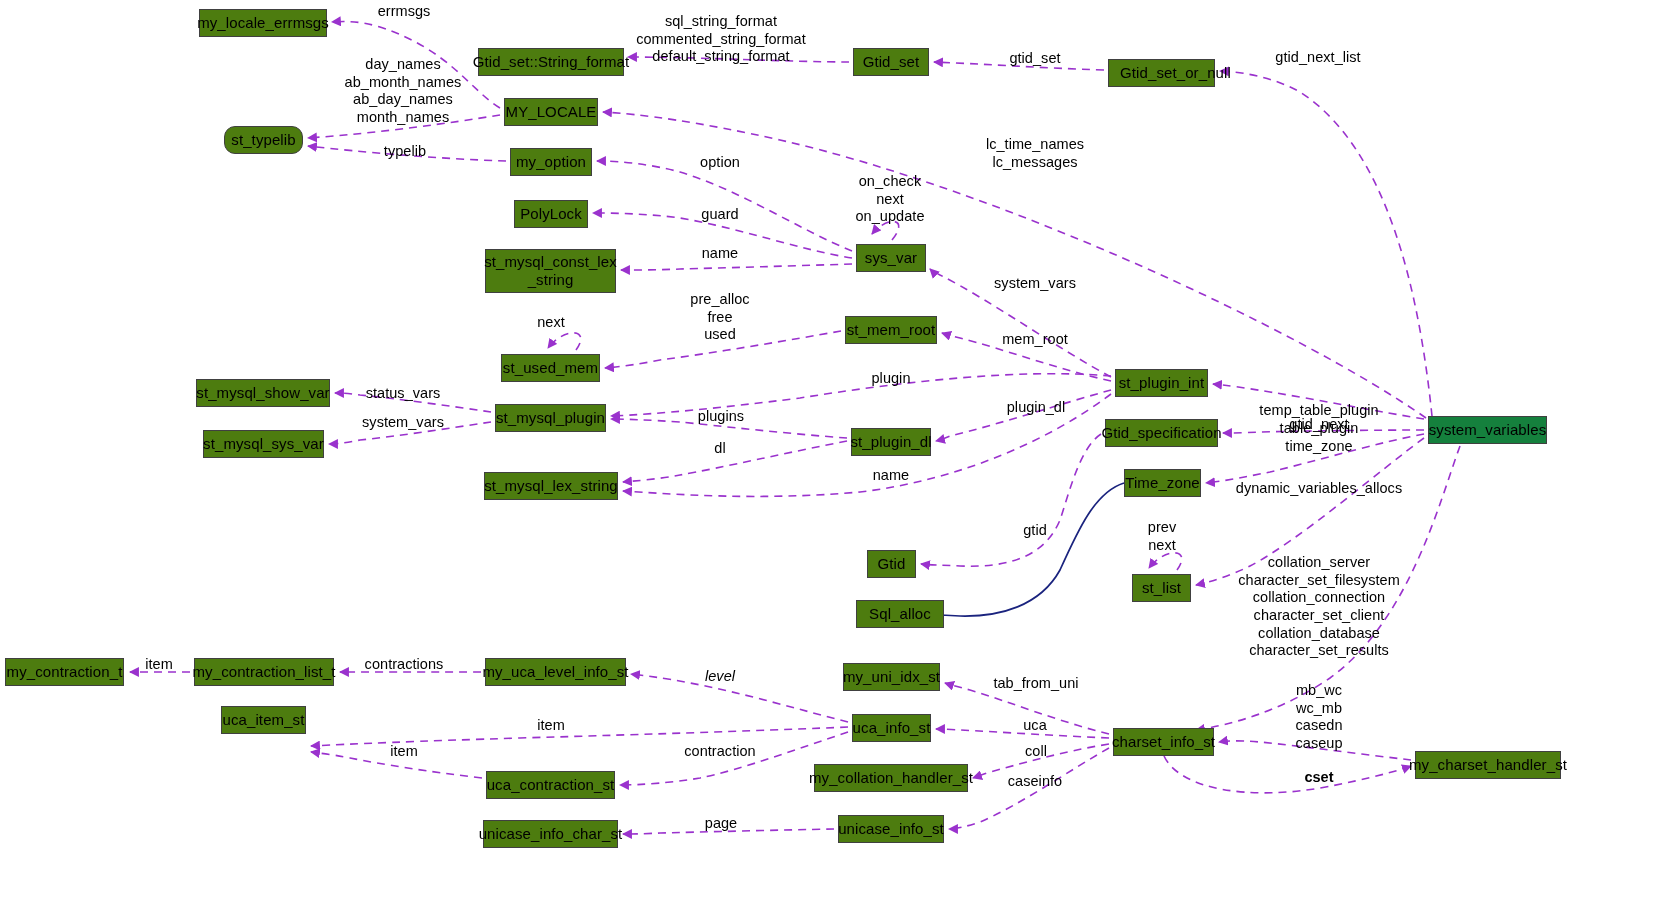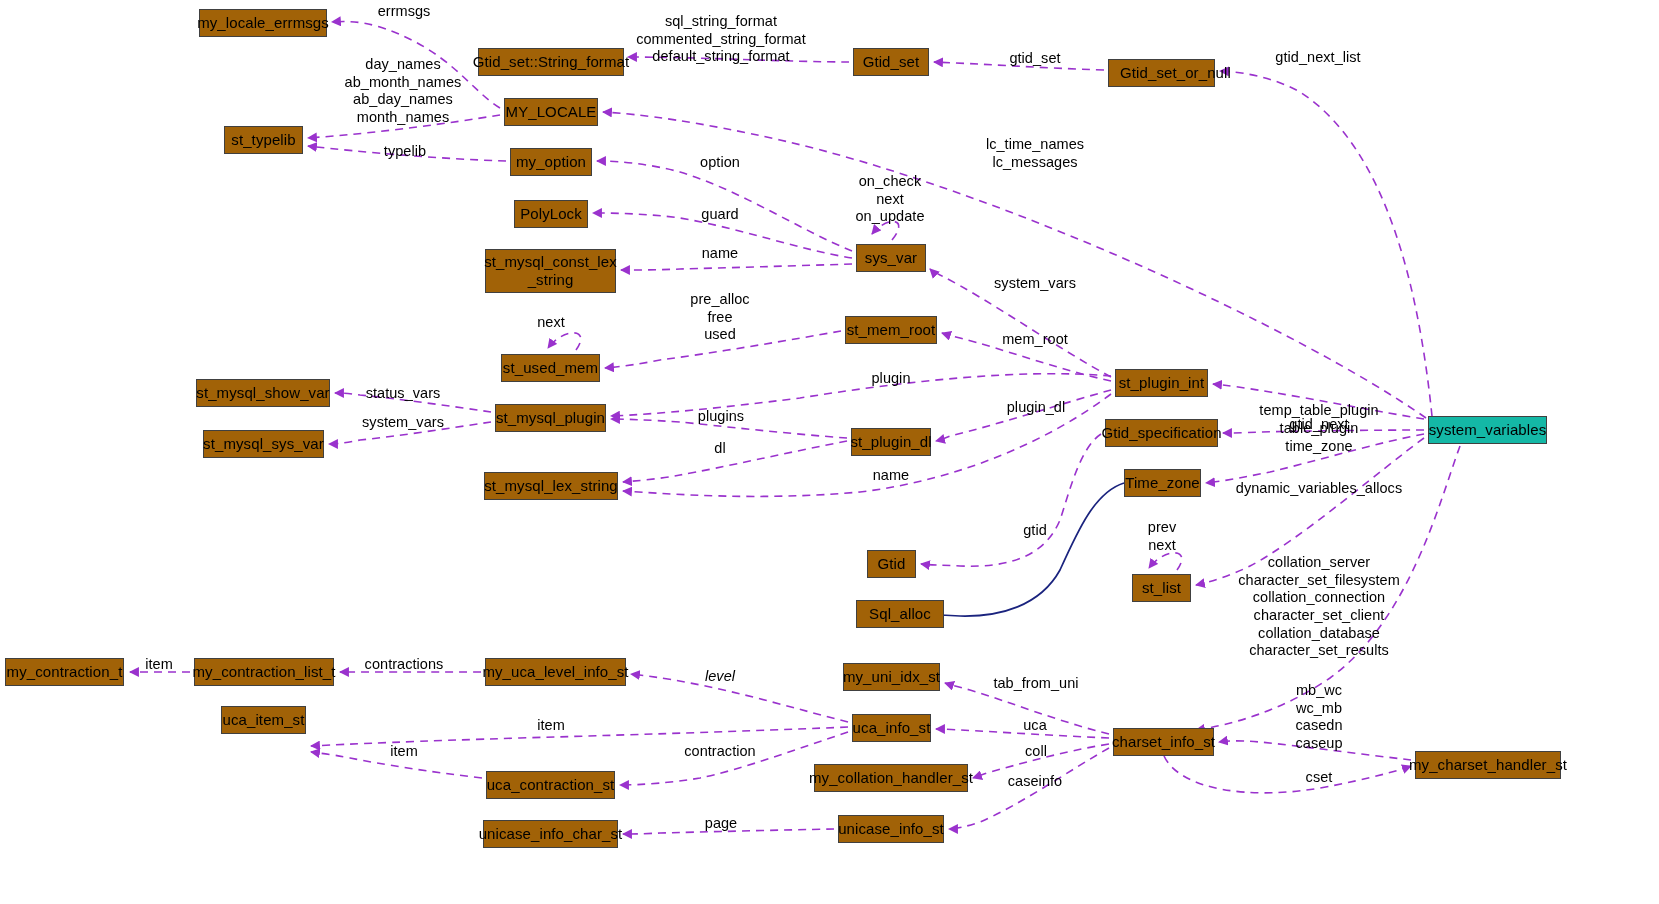--- a/index.html
+++ b/index.html
@@ -19,33 +19,33 @@
     position: absolute;
     left: 0; top: 0;
     width: 1659px;
     height: 904px;
     pointer-events: none;
   }
   .node {
     position: absolute;
     box-sizing: border-box;
     border: 1.4px solid #404040;
-    background: #a16207;
+    background: #4d7c0f;
     color: #000000;
     font-size: 15px;
     line-height: 1.18;
     display: flex;
     align-items: center;
     justify-content: center;
     text-align: center;
     white-space: pre;
     letter-spacing: 0.1px;
   }
   .node.highlight {
-    background: #14b8a6;
+    background: #15803d;
     border-color: #404040;
   }
   .edge-label {
     position: absolute;
     font-size: 14.5px;
     color: #000000;
     line-height: 1.22;
     text-align: center;
     white-space: pre;
     transform: translateX(-50%);
@@ -111,21 +111,21 @@
         <path d="M 834,829 C 780,830 700,832 660,833 C 640,834 630,834 623,834" fill="none" stroke="#9a32cd" stroke-width="1.6" stroke-dasharray="8,6" marker-end="url(#arrow-usage)"></path>
       </g>
   </svg>
 
   <div id="node-layer">
       <div class="node" style="left: 199px; top: 9px; width: 128px; height: 28px;">my_locale_errmsgs</div>
       <div class="node" style="left: 478px; top: 48px; width: 146px; height: 28px;">Gtid_set::String_format</div>
       <div class="node" style="left: 853px; top: 48px; width: 76px; height: 28px;">Gtid_set</div>
       <div class="node" style="left: 1108px; top: 59px; width: 107px; height: 28px; padding-left: 28px;">Gtid_set_or_null</div>
       <div class="node" style="left: 504px; top: 98px; width: 94px; height: 28px;">MY_LOCALE</div>
-      <div class="node" style="left: 224px; top: 126px; width: 79px; height: 28px;">st_typelib</div>
+      <div class="node" style="left: 224px; top: 126px; width: 79px; height: 28px; border-radius: 11px;">st_typelib</div>
       <div class="node" style="left: 510px; top: 148px; width: 82px; height: 28px;">my_option</div>
       <div class="node" style="left: 514px; top: 200px; width: 74px; height: 28px;">PolyLock</div>
       <div class="node" style="left: 856px; top: 244px; width: 70px; height: 28px;">sys_var</div>
       <div class="node" style="left: 485px; top: 249px; width: 131px; height: 44px;">st_mysql_const_lex
 _string</div>
       <div class="node" style="left: 845px; top: 316px; width: 92px; height: 28px;">st_mem_root</div>
       <div class="node" style="left: 501px; top: 354px; width: 99px; height: 28px;">st_used_mem</div>
       <div class="node" style="left: 1115px; top: 369px; width: 93px; height: 28px;">st_plugin_int</div>
       <div class="node" style="left: 196px; top: 379px; width: 134px; height: 28px;">st_mysql_show_var</div>
       <div class="node" style="left: 495px; top: 404px; width: 111px; height: 28px;">st_mysql_plugin</div>
@@ -204,17 +204,17 @@
       <div class="edge-label" style="left: 1036px; top: 675px;">tab_from_uni</div>
       <div class="edge-label" style="left: 1319px; top: 682px;">mb_wc
 wc_mb
 casedn
 caseup</div>
       <div class="edge-label" style="left: 551px; top: 717px;">item</div>
       <div class="edge-label" style="left: 1035px; top: 717px;">uca</div>
       <div class="edge-label" style="left: 404px; top: 743px;">item</div>
       <div class="edge-label" style="left: 1036px; top: 743px;">coll</div>
       <div class="edge-label" style="left: 720px; top: 743px;">contraction</div>
-      <div class="edge-label" style="left: 1319px; top: 769px;">cset</div>
+      <div class="edge-label" style="left: 1319px; top: 769px; font-weight: bold;">cset</div>
       <div class="edge-label" style="left: 1035px; top: 773px;">caseinfo</div>
       <div class="edge-label" style="left: 721px; top: 815px;">page</div>
     </div>
 </div>
 
 </body></html>

